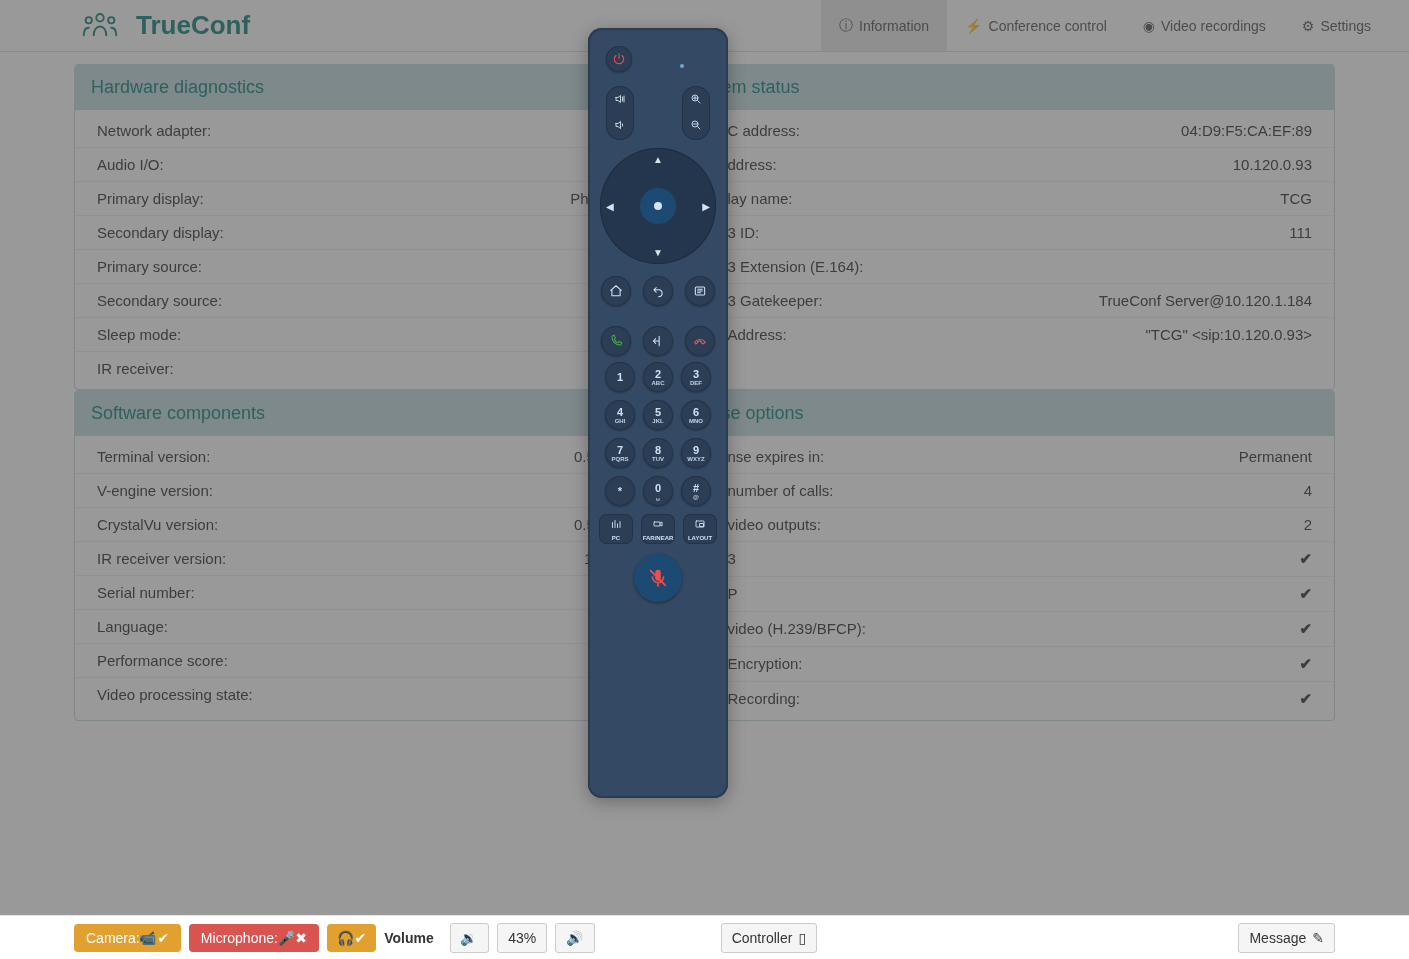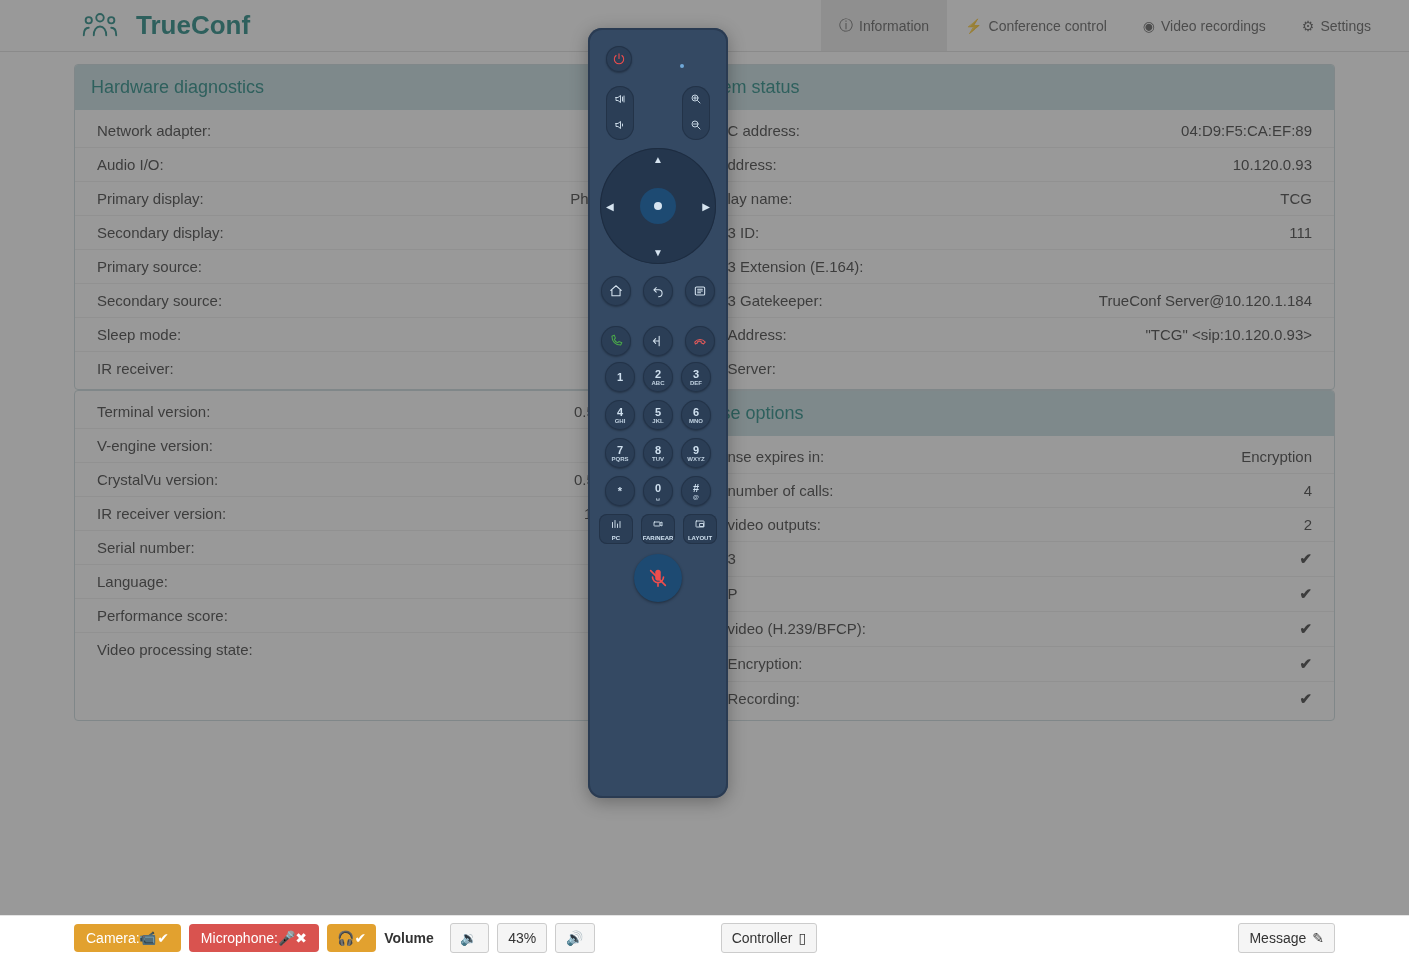--- a/index.html
+++ b/index.html
@@ -176,28 +176,25 @@
           <span class="v"></span>
         </div>
       <div class="kv-row">
           <span class="k">3 Gatekeeper:</span>
           <span class="v">TrueConf Server@10.120.1.184</span>
         </div>
       <div class="kv-row">
           <span class="k">Address:</span>
           <span class="v">"TCG" &lt;sip:10.120.0.93&gt;</span>
         </div>
-      <div class="kv-row">
-          <span class="k">Server:</span>
-          <span class="v"></span>
-        </div>
     </div>
   </div>
 
   <div class="panel">
+    <div class="panel-head">Software components</div>
     <div class="panel-body">
       <div class="kv-row">
           <span class="k">Terminal version:</span>
           <span class="v">0.5.7.7 Jan 29 2</span>
         </div>
       <div class="kv-row">
           <span class="k">V-engine version:</span>
           <span class="v">0.5</span>
         </div>
       <div class="kv-row">
@@ -225,21 +222,21 @@
           <span class="v"><span class="badge">Norm</span></span>
         </div>
     </div>
   </div>
 
   <div class="panel">
     <div class="panel-head">se options</div>
     <div class="panel-body">
       <div class="kv-row">
           <span class="k">nse expires in:</span>
-          <span class="v">Encryption</span>
+          <span class="v">Permanent</span>
         </div>
       <div class="kv-row">
           <span class="k">number of calls:</span>
           <span class="v">4</span>
         </div>
       <div class="kv-row">
           <span class="k">video outputs:</span>
           <span class="v">2</span>
         </div>
       <div class="kv-row">

